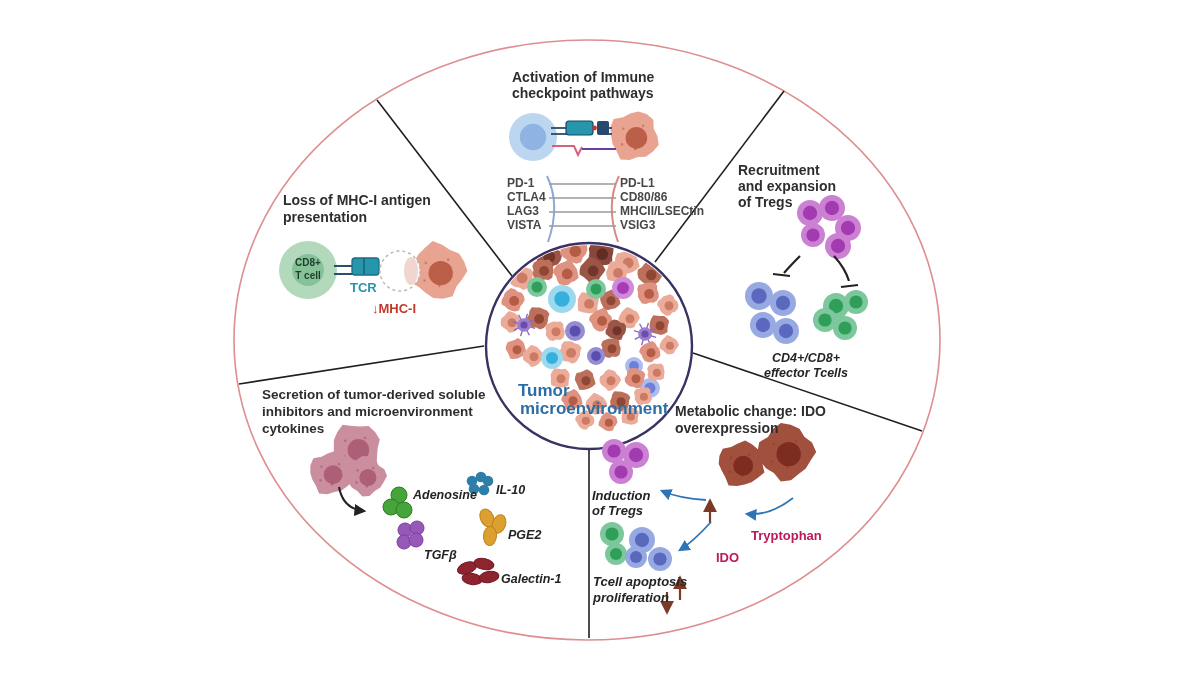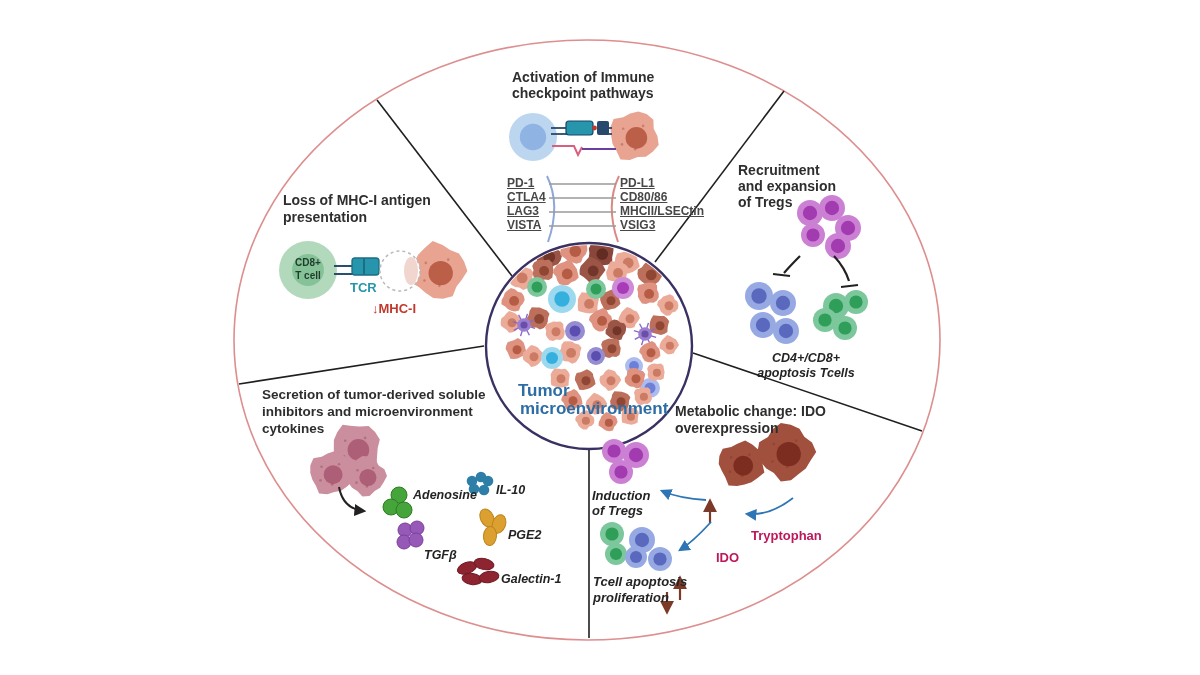--- a/index.html
+++ b/index.html
@@ -2,21 +2,21 @@
 <html style="--tcr: #2796ad; --mhc: #c0392b; --ctr: #2d6da6;"><head>
 <meta charset="utf-8">
 <style>
   html,body{margin:0;padding:0;background:#fff;}
   .stage{position:relative;width:1200px;height:675px;background:#fff;overflow:hidden;
          font-family:"Liberation Sans",sans-serif;}
   .stage svg{position:absolute;left:0;top:0;}
   .txt{position:absolute;white-space:nowrap;}
   .t14{font:700 14px/16px "Liberation Sans",sans-serif;color:#2e2e2e;}
   .t13{font:700 13.5px/17px "Liberation Sans",sans-serif;color:#2e2e2e;}
-  .lab{font:700 12px/13px "Liberation Sans",sans-serif;color:#474747;text-decoration:underline;}
+  .lab{font:700 12px/13px "Liberation Sans",sans-serif;color:#474747;}
   .ital{font:italic 700 12.5px/14px "Liberation Sans",sans-serif;color:#242424;}
   .ital13{font:italic 700 13px/15px "Liberation Sans",sans-serif;color:#242424;text-align:center;}
   .b13{font:700 13px/14px "Liberation Sans",sans-serif;color:#be185d;margin-top:47px;}
   .cd8{font:700 10px/11px "Liberation Sans",sans-serif;color:#1f3d2b;text-align:center;width:48px;}
   .tcr{font:700 13px/14px "Liberation Sans",sans-serif;color:var(--tcr,#2796ad);}
   .redlab{font:700 13px/14px "Liberation Sans",sans-serif;color:var(--mhc,#c0392b);}
   .ctr{font:700 17px/18px "Liberation Sans",sans-serif;color:var(--ctr,#2d6da6);}
   .cap{width:100px;text-align:center;}
 </style>
 </head>
@@ -362,21 +362,21 @@
   <div class="txt t14" style="left:283px;top:209px">presentation</div>
   <div class="txt cd8" style="left:284px;top:257px">CD8+</div>
   <div class="txt cd8" style="left:284px;top:270px">T cell</div>
   <div class="txt tcr" style="left:350px;top:281px">TCR</div>
   <div class="txt redlab" style="left:372px;top:302px">↓MHC-I</div>
 
   <div class="txt t14" style="left:738px;top:162px">Recruitment</div>
   <div class="txt t14" style="left:738px;top:178px">and expansion</div>
   <div class="txt t14" style="left:738px;top:194px">of Tregs</div>
   <div class="txt ital cap" style="left:756px;top:351px">CD4+/CD8+</div>
-  <div class="txt ital cap" style="left:756px;top:366px">apoptosis Tcells</div>
+  <div class="txt ital cap" style="left:756px;top:366px">effector Tcells</div>
 
   <div class="txt t13" style="left:262px;top:386px">Secretion of tumor-derived soluble</div>
   <div class="txt t13" style="left:262px;top:403px">inhibitors and microenvironment</div>
   <div class="txt t13" style="left:262px;top:420px">cytokines</div>
   <div class="txt ital" style="left:413px;top:488px">Adenosine</div>
   <div class="txt ital" style="left:496px;top:483px">IL-10</div>
   <div class="txt ital" style="left:424px;top:548px">TGFβ</div>
   <div class="txt ital" style="left:508px;top:528px">PGE2</div>
   <div class="txt ital" style="left:501px;top:572px">Galectin-1</div>
 

